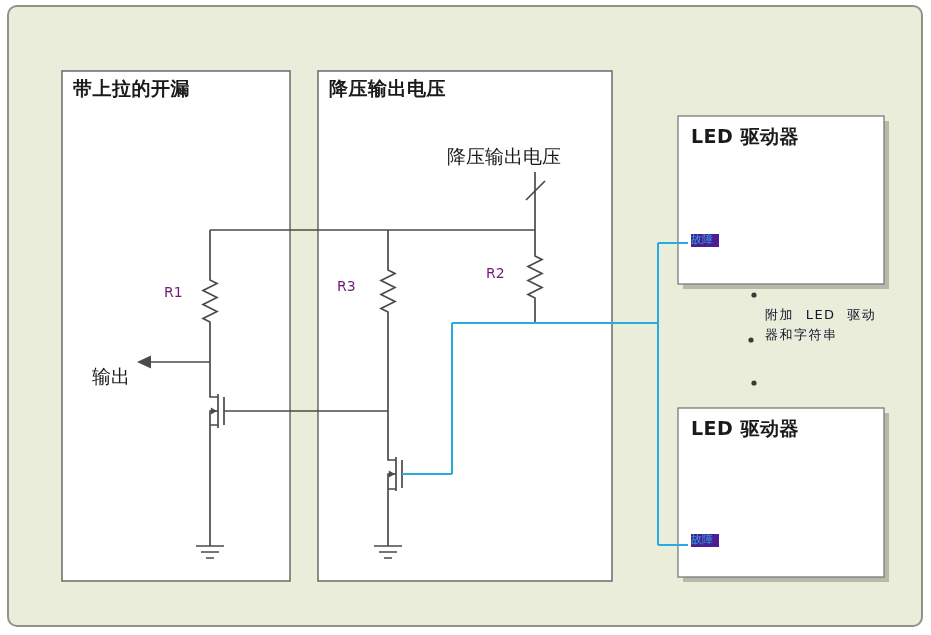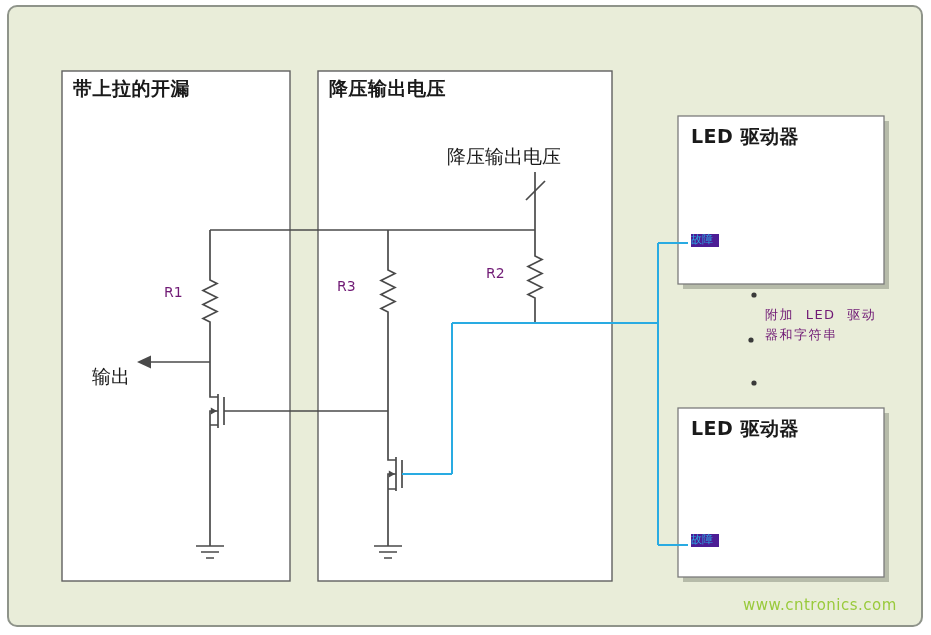--- a/index.html
+++ b/index.html
@@ -9,21 +9,21 @@
     background:#ffffff;
     font-family:"DejaVu Sans","Liberation Sans",sans-serif;
     overflow:hidden;
   }
   .stage svg { position:absolute; left:0; top:0; }
   .lbl { position:absolute; color:#1a1a1a; white-space:nowrap; line-height:1.15; }
   .box-title { font-size:19px; font-weight:bold; letter-spacing:0.5px; }
   .cn16 { font-size:19px; }
   .ref  { font-size:14px; color:#701a75; }
   .fault { font-size:11px; color:#29abe2; background:#4c1d95; padding-right:6px; }
-  .note { font-size:13px; color:#701a75; letter-spacing:1.5px; word-spacing:6px; }
+  .note { font-size:13px; color:#0f172a; letter-spacing:1.5px; word-spacing:6px; }
   .watermark { font-size:15px; color:#99ca3c; letter-spacing:0.5px; }
 </style>
 </head>
 <body>
 
 <div class="stage">
 
   <svg width="931" height="635" viewBox="0 0 931 635">
 
     <rect x="8" y="6" width="914" height="620" rx="9" stroke="#8f948a" stroke-width="2" fill="#e9edd9"></rect>
@@ -94,14 +94,13 @@
   <div class="lbl fault" style="left:691px; top:234px">故障</div>
 
   <div class="lbl box-title" style="left:691px; top:418px">LED 驱动器</div>
 
   <div class="lbl fault" style="left:691px; top:534px">故障</div>
 
   <div class="lbl note" style="left:765px; top:308px">附加 LED 驱动</div>
 
   <div class="lbl note" style="left:765px; top:328px">器和字符串</div>
 
-  <div class="lbl watermark" style="left:743px; top:597px">www.cntronics.com</div>
 </div>
 
 </body></html>

